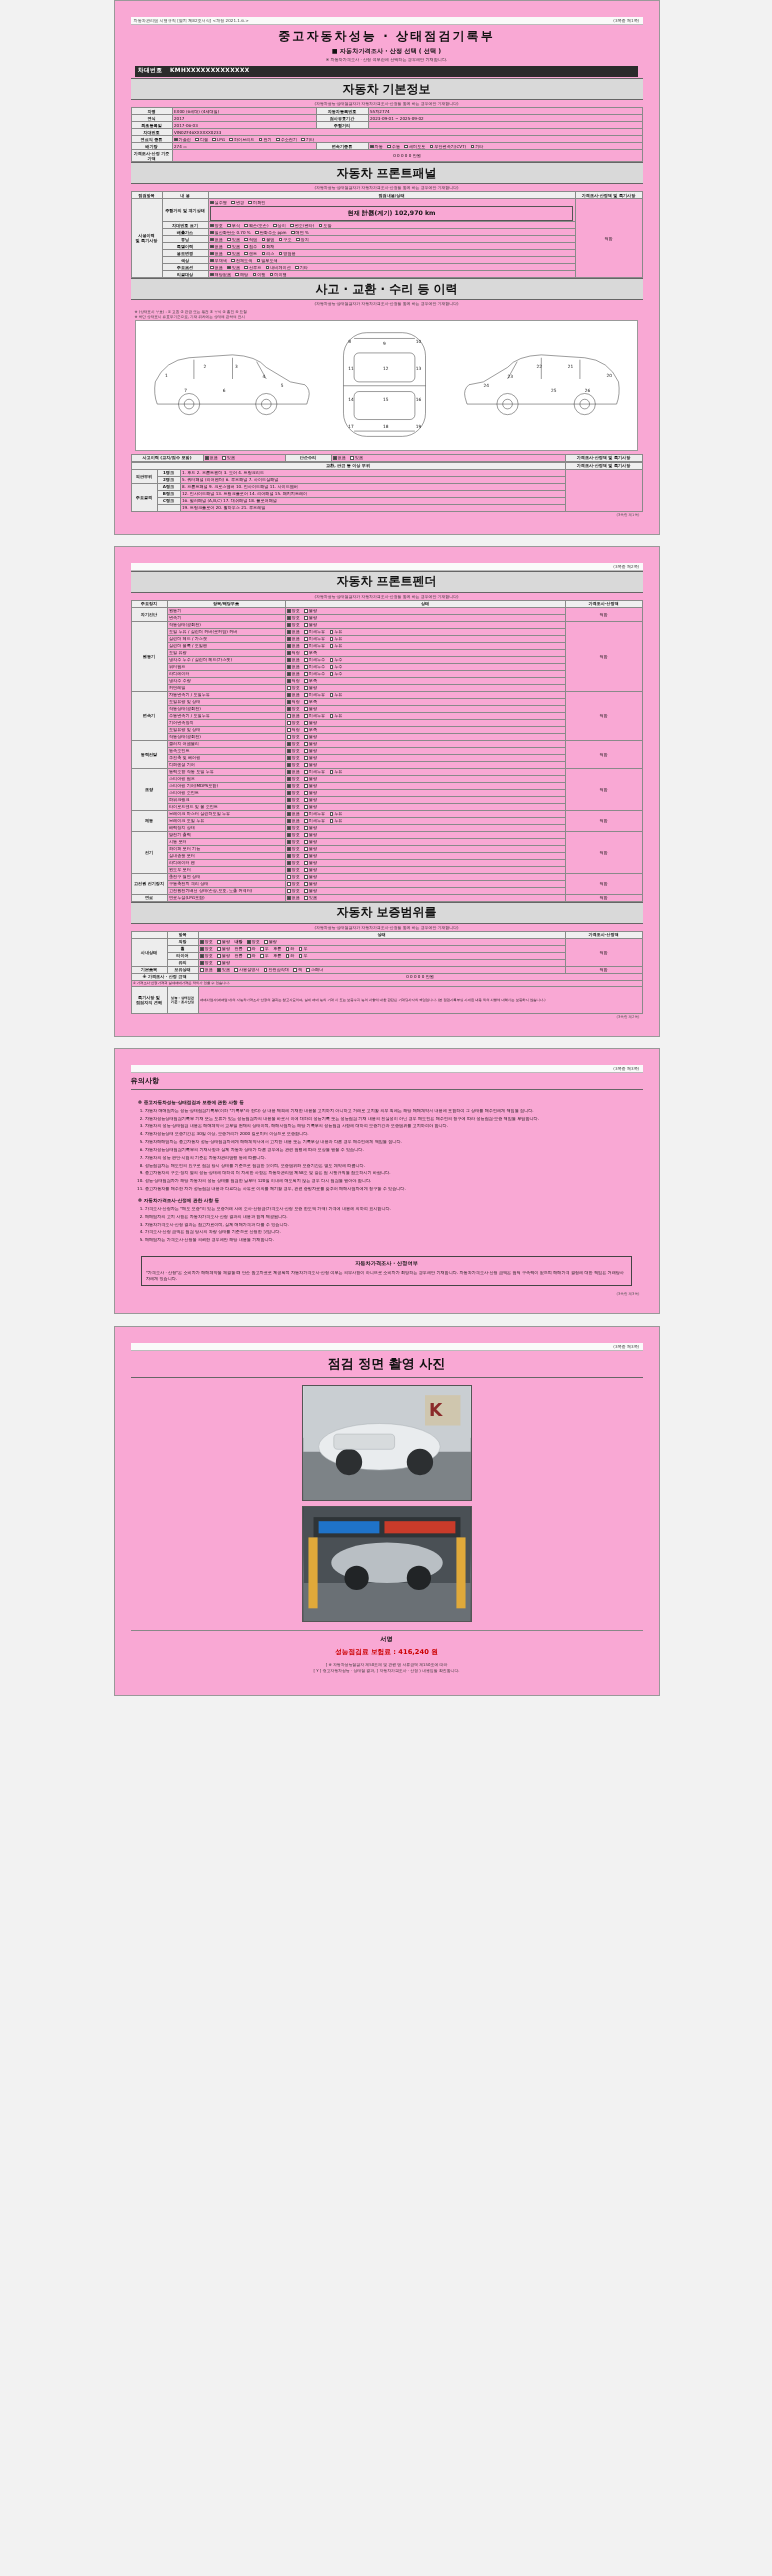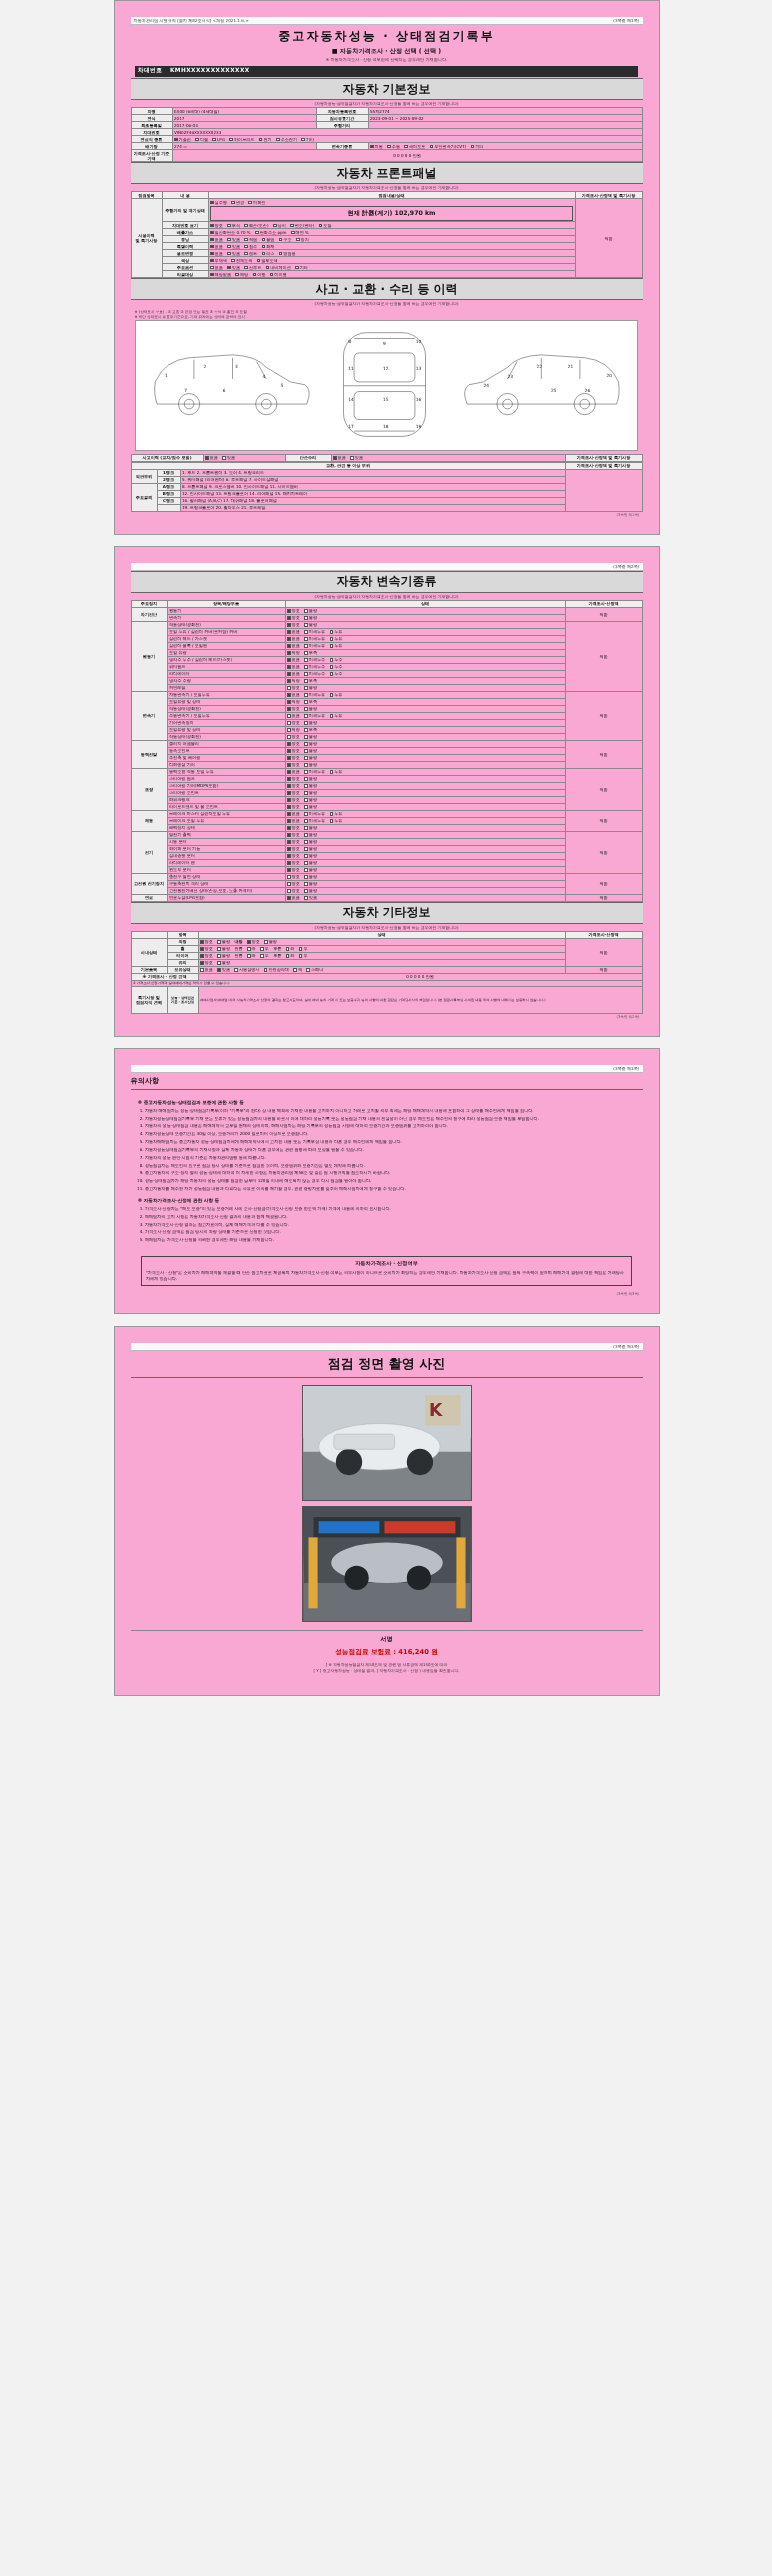--- a/index.html
+++ b/index.html
@@ -375,21 +375,21 @@
     </table>
   <div class="pagefoot">(3쪽중 제1쪽)</div>
 </div>
 
 <div class="page">
   <div class="page-top-strip">
     <span></span>
     <span>(3쪽중 제2쪽)</span>
   </div>
 
-  <div class="sec-head">자동차 변속기종류</div>
+  <div class="sec-head">자동차 프론트펜더</div>
   <div class="sec-note">(자동차성능·상태점검자가 자동차가격조사·산정을 함께 하는 경우에만 기재합니다)</div>
 
   <table>
     <tbody>
         <tr class="subhead-row">
       <td style="width:36px">주요장치</td>
       <td style="width:118px">항목/해당부품</td>
       <td>상태</td>
       <td style="width:77px">가격조사·산정액</td>
     </tr>
@@ -722,21 +722,21 @@
       <td>연료누설(LPG포함)</td>
       <td>
         <span class="opt"><i class="cb on"></i><span>없음</span></span>
         <span class="opt"><i class="cb"></i><span>있음</span></span>
       </td>
       <td class="c">적합</td>
     </tr>
   </tbody>
     </table>
 
-  <div class="sec-head">자동차 기타정보</div>
+  <div class="sec-head">자동차 보증범위를</div>
   <div class="sec-note">(자동차성능·상태점검자가 자동차가격조사·산정을 함께 하는 경우에만 기재합니다)</div>
 
   <table>
     <tbody>
         <tr class="subhead-row">
       <td style="width:36px"></td>
       <td style="width:31px">항목</td>
       <td>상태</td>
       <td style="width:77px">가격조사·산정액</td>
     </tr>

